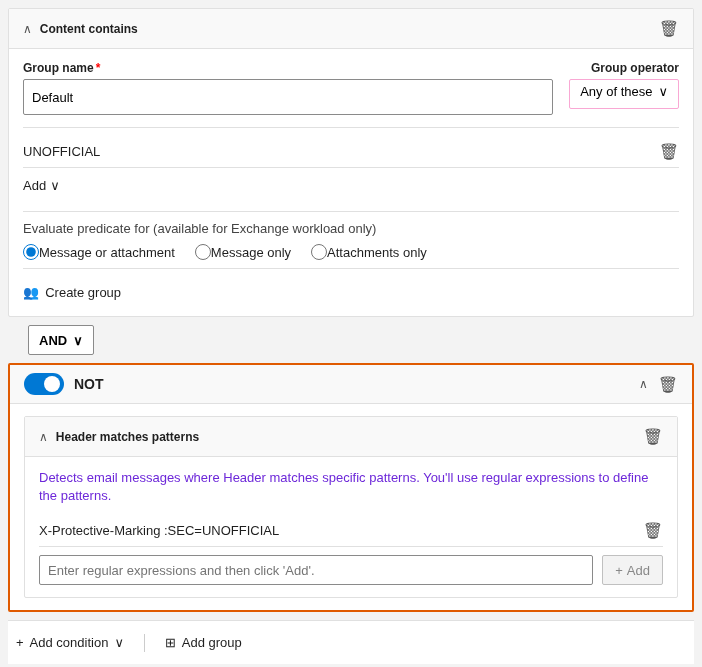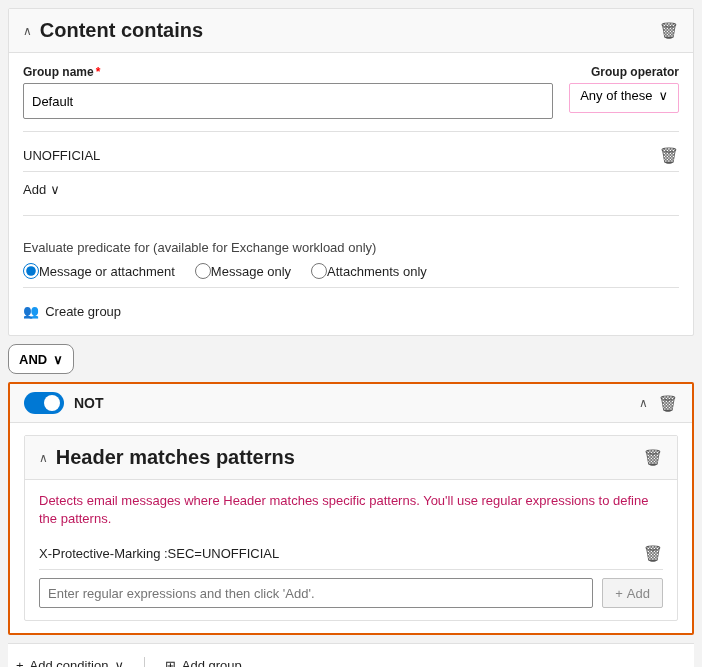--- a/index.html
+++ b/index.html
@@ -35,21 +35,21 @@
     }
 
     .card-header-left {
       display: flex;
       align-items: center;
       gap: 8px;
     }
 
     .card-header-title {
       font-weight: 600;
-      font-size: 20px;
+      font-size: 12px;
     }
 
     .chevron-icon {
       font-size: 12px;
       color: #555;
       cursor: pointer;
     }
 
     .trash-icon {
       color: #555;
@@ -156,21 +156,21 @@
       border: none;
       color: #1f1f1f;
       font-size: 13px;
       cursor: pointer;
       padding: 6px 0;
       margin: 4px 0;
     }
 
     
     .evaluate-section {
-      margin-top: 24px;
+      margin-top: 9px;
     }
 
     .evaluate-label {
       font-size: 13px;
       color: #444;
       margin-bottom: 8px;
     }
 
     .radio-group {
       display: flex;
@@ -210,26 +210,27 @@
       align-items: center;
       margin: 8px 0;
     }
 
     .and-dropdown {
       display: flex;
       align-items: center;
       gap: 6px;
       border: 1px solid #8a8a8a;
       background: #fff;
-      border-radius: 8px;
+      border-radius: 2px;
       padding: 4px 10px;
       font-size: 13px;
       font-weight: 600;
       cursor: pointer;
       height: 30px;
+      margin-left: 20px;
     }
 
     
     .not-section {
       border: 2px solid #e05a00;
       border-radius: 2px;
       background: #fff;
       margin-bottom: 8px;
     }
 
@@ -309,21 +310,21 @@
       background: #f9f9f9;
       border-bottom: 1px solid #e0e0e0;
     }
 
     .inner-card-body {
       padding: 12px 14px;
     }
 
     .description-text {
       font-size: 13px;
-      color: #be185d;
+      color: #6d28d9;
       margin-bottom: 10px;
       line-height: 1.4;
     }
 
     .pattern-row {
       display: flex;
       align-items: center;
       justify-content: space-between;
       padding: 6px 0;
       border-bottom: 1px solid #e0e0e0;

